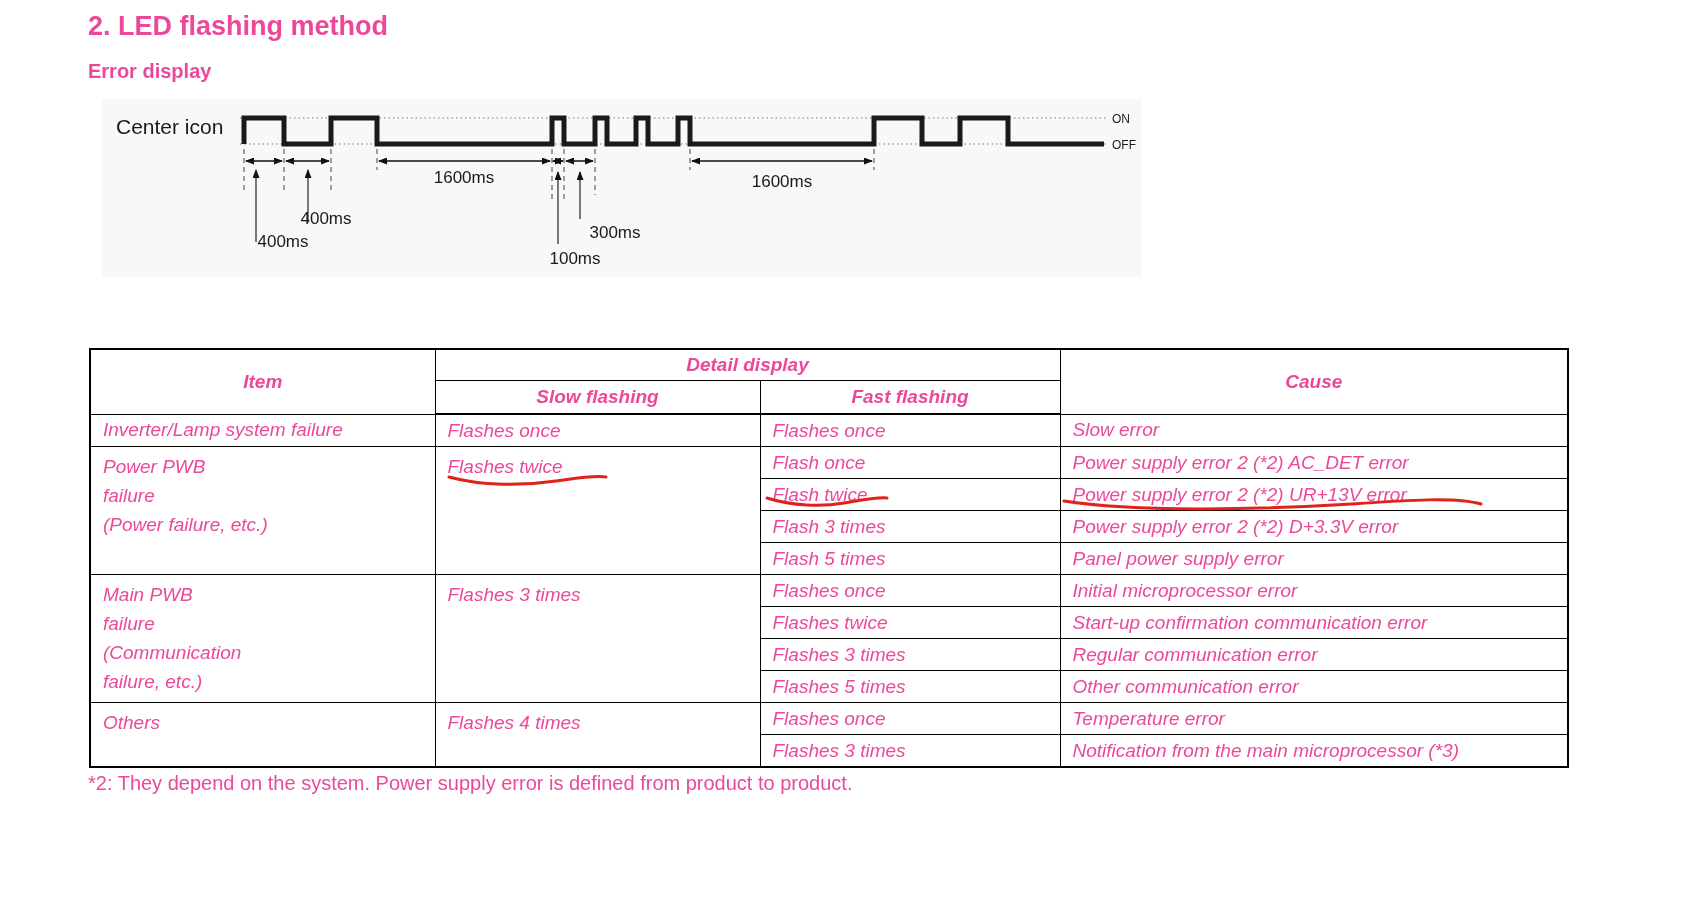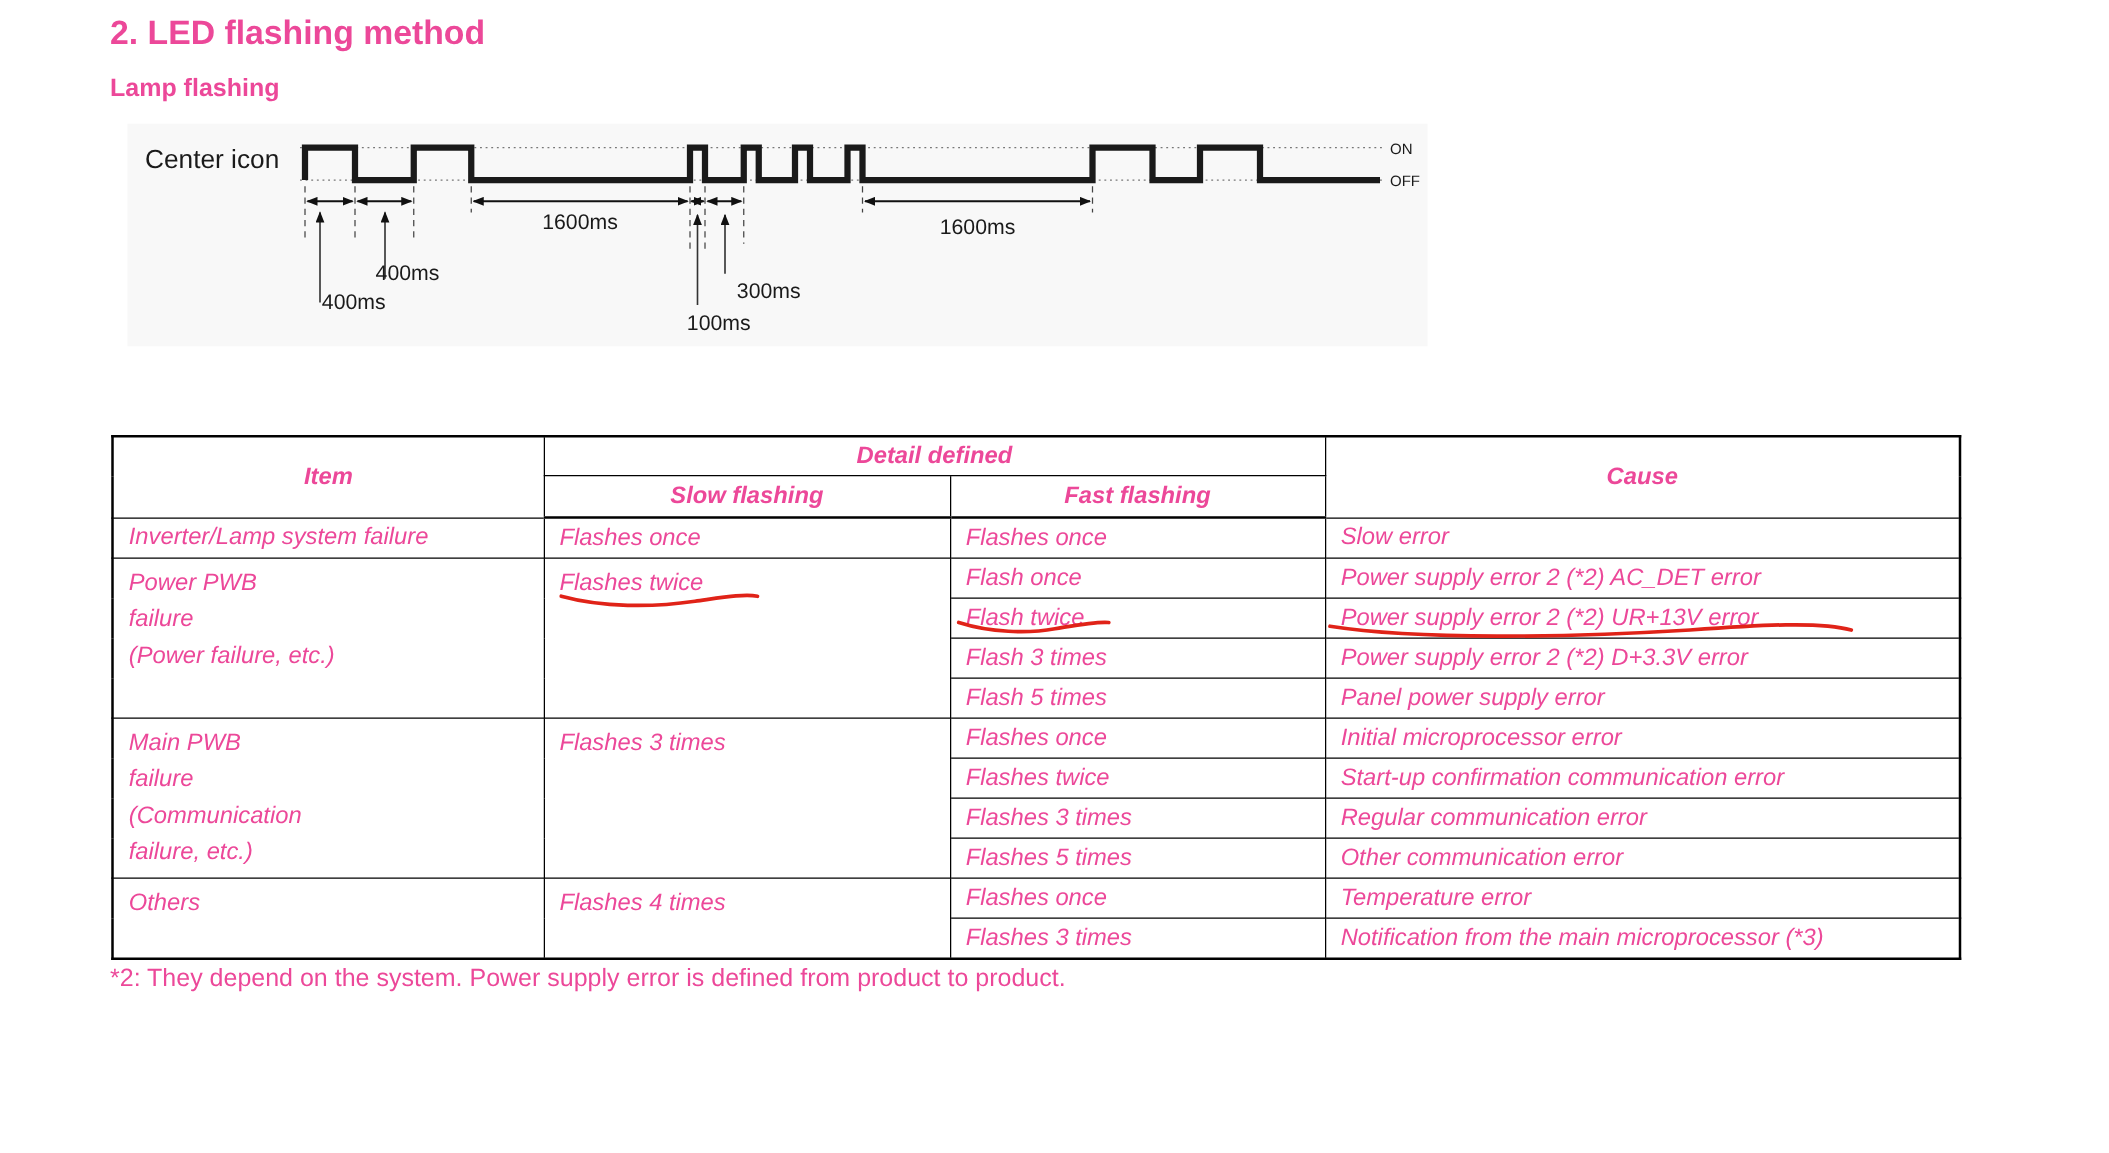--- a/index.html
+++ b/index.html
@@ -28,21 +28,21 @@
   #corner-mark{left:0;top:903px;width:55px;height:19px;background:#151515;}
   #red-overlay{left:0;top:0;pointer-events:none;}
   svg text{font-family:"Liberation Sans", sans-serif;fill:#1a1a1a;}
 </style>
 </head>
 <body>
 
 <div id="page">
 
   <div class="abs" id="doc-title">2. LED flashing method</div>
-  <div class="abs" id="doc-subtitle">Lamp flashing</div>
+  <div class="abs" id="doc-subtitle">Error display</div>
 
   <div class="abs" id="diagram-bg"></div>
 
   <svg class="abs" id="timing-svg" width="1260" height="200" viewBox="0 95 1260 200">
     <defs>
       <marker id="ah" markerWidth="9" markerHeight="8" refX="8" refY="3.5" orient="auto" markerUnits="userSpaceOnUse">
         <path d="M0,0 L9,3.5 L0,7 z" fill="#111"></path>
       </marker>
       <marker id="ahs" markerWidth="9" markerHeight="8" refX="1" refY="3.5" orient="auto" markerUnits="userSpaceOnUse">
         <path d="M9,0 L0,3.5 L9,7 z" fill="#111"></path>
@@ -101,21 +101,21 @@
   <table id="pattern-table">
     <colgroup>
       <col style="width:345px">
         <col style="width:325px">
         <col style="width:300px">
         <col style="width:508px">
     </colgroup>
     <thead>
       <tr class="top">
         <th rowspan="2">Item</th>
-        <th colspan="2">Detail defined</th>
+        <th colspan="2">Detail display</th>
         <th rowspan="2">Cause</th>
       </tr>
       <tr class="sub">
         <th>Slow flashing</th>
         <th>Fast flashing</th>
       </tr>
     </thead>
     <tbody>
       <tr>
         <td>Inverter/Lamp system failure</td>

